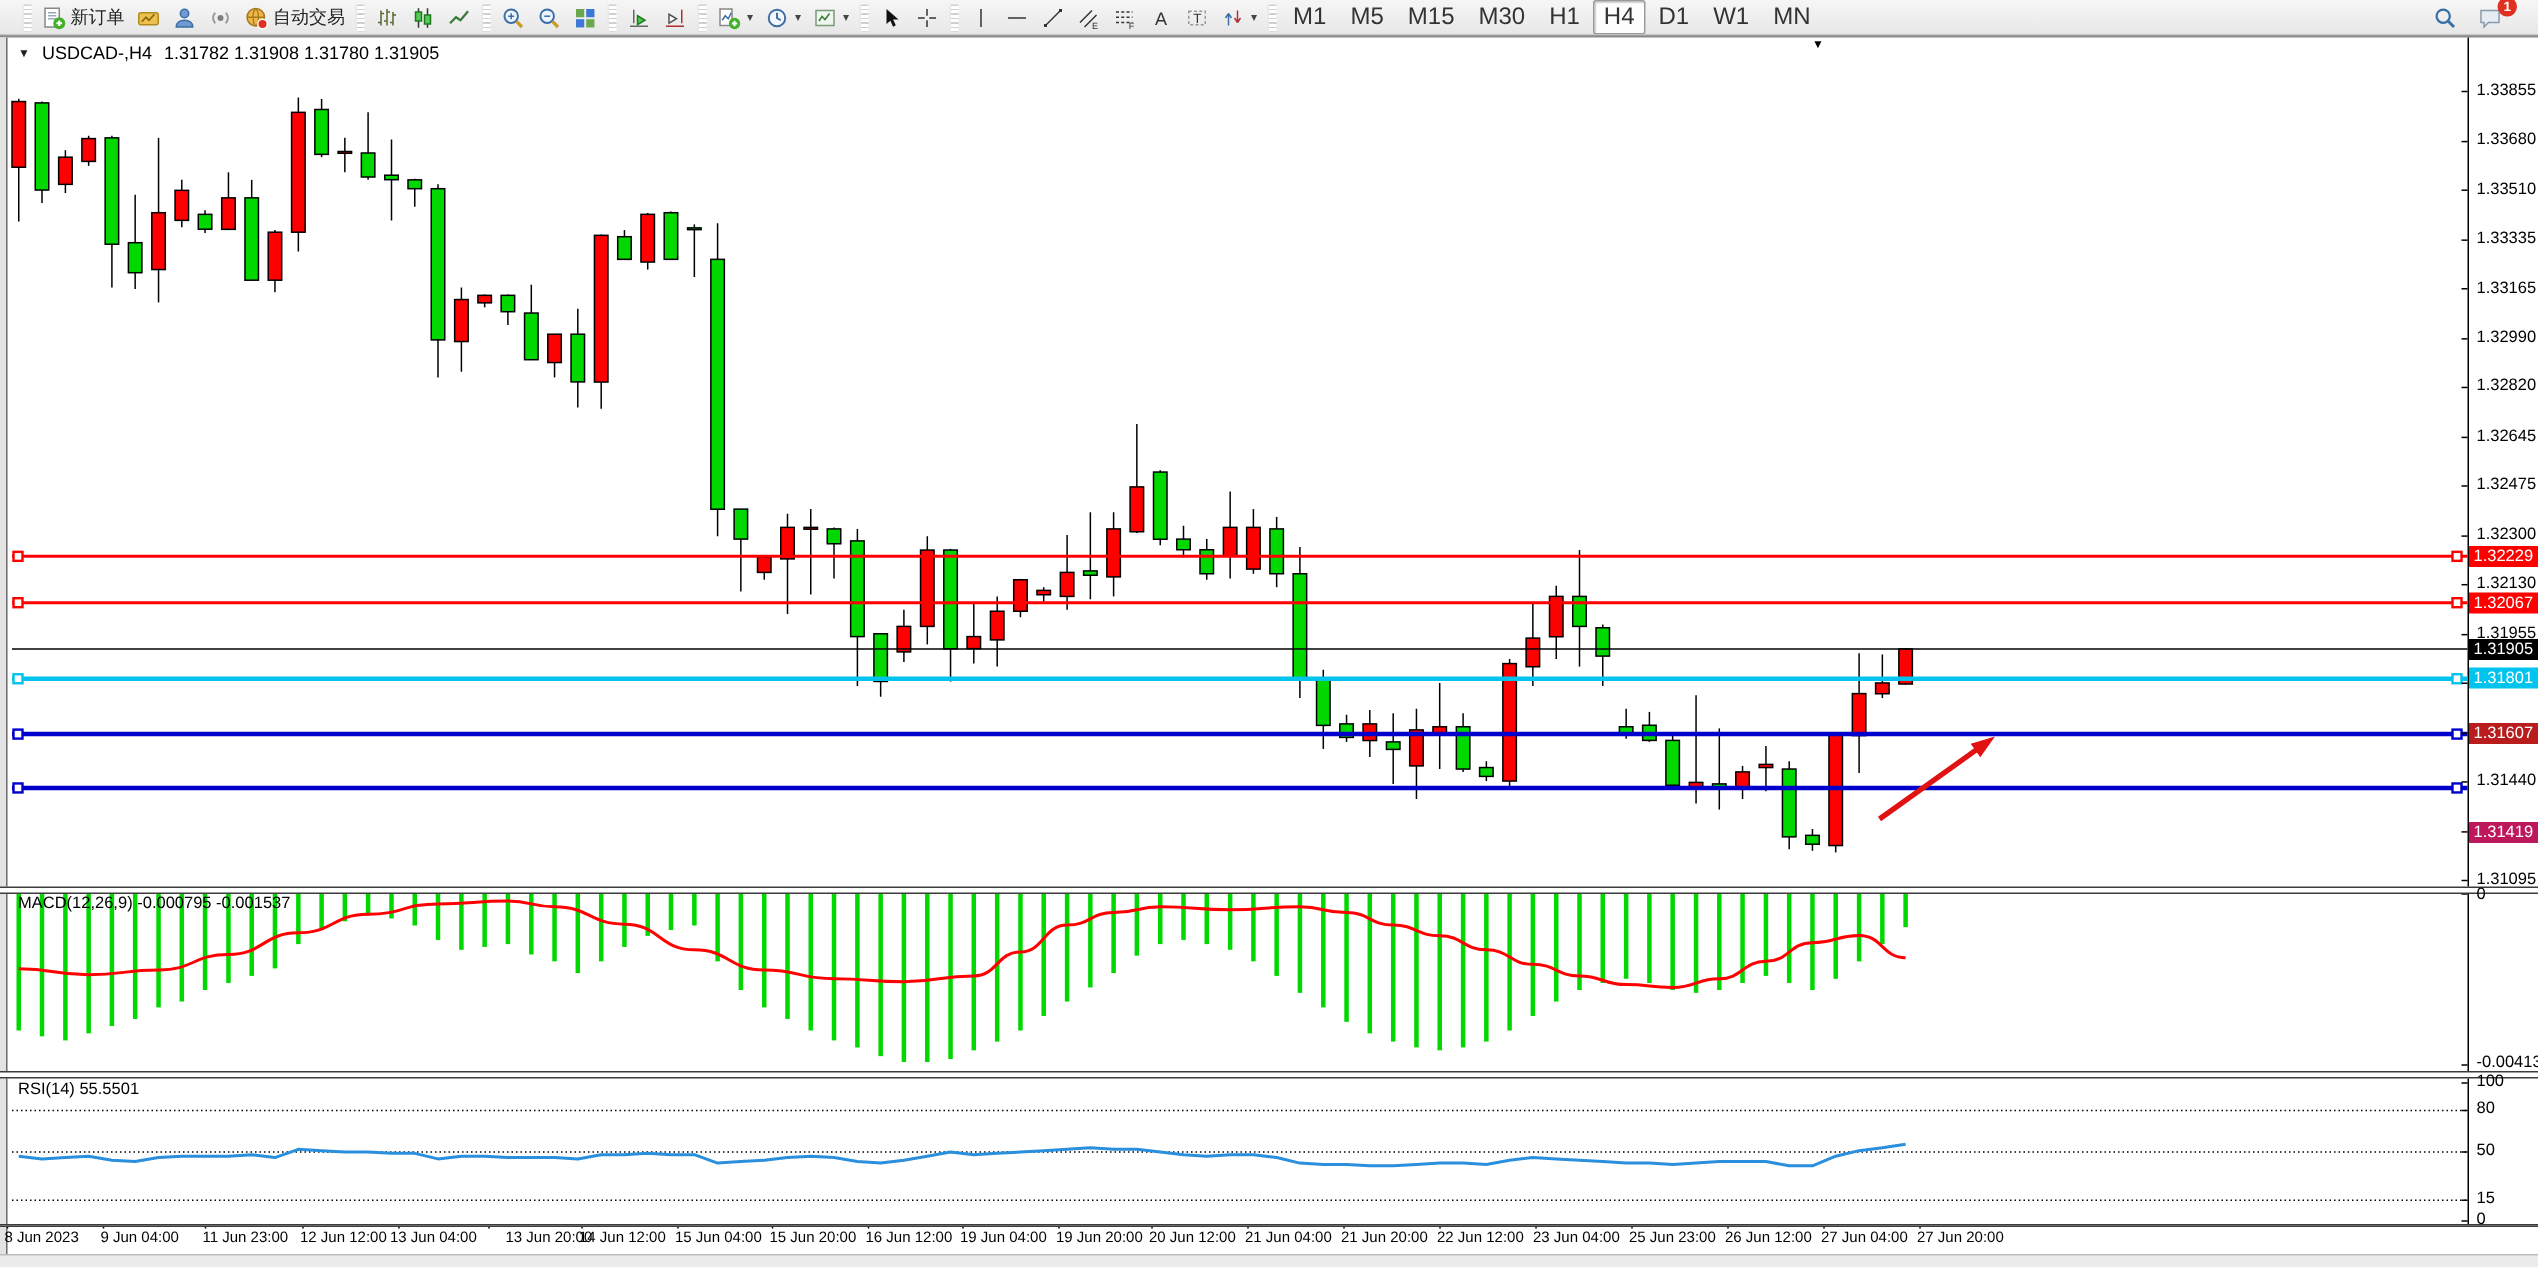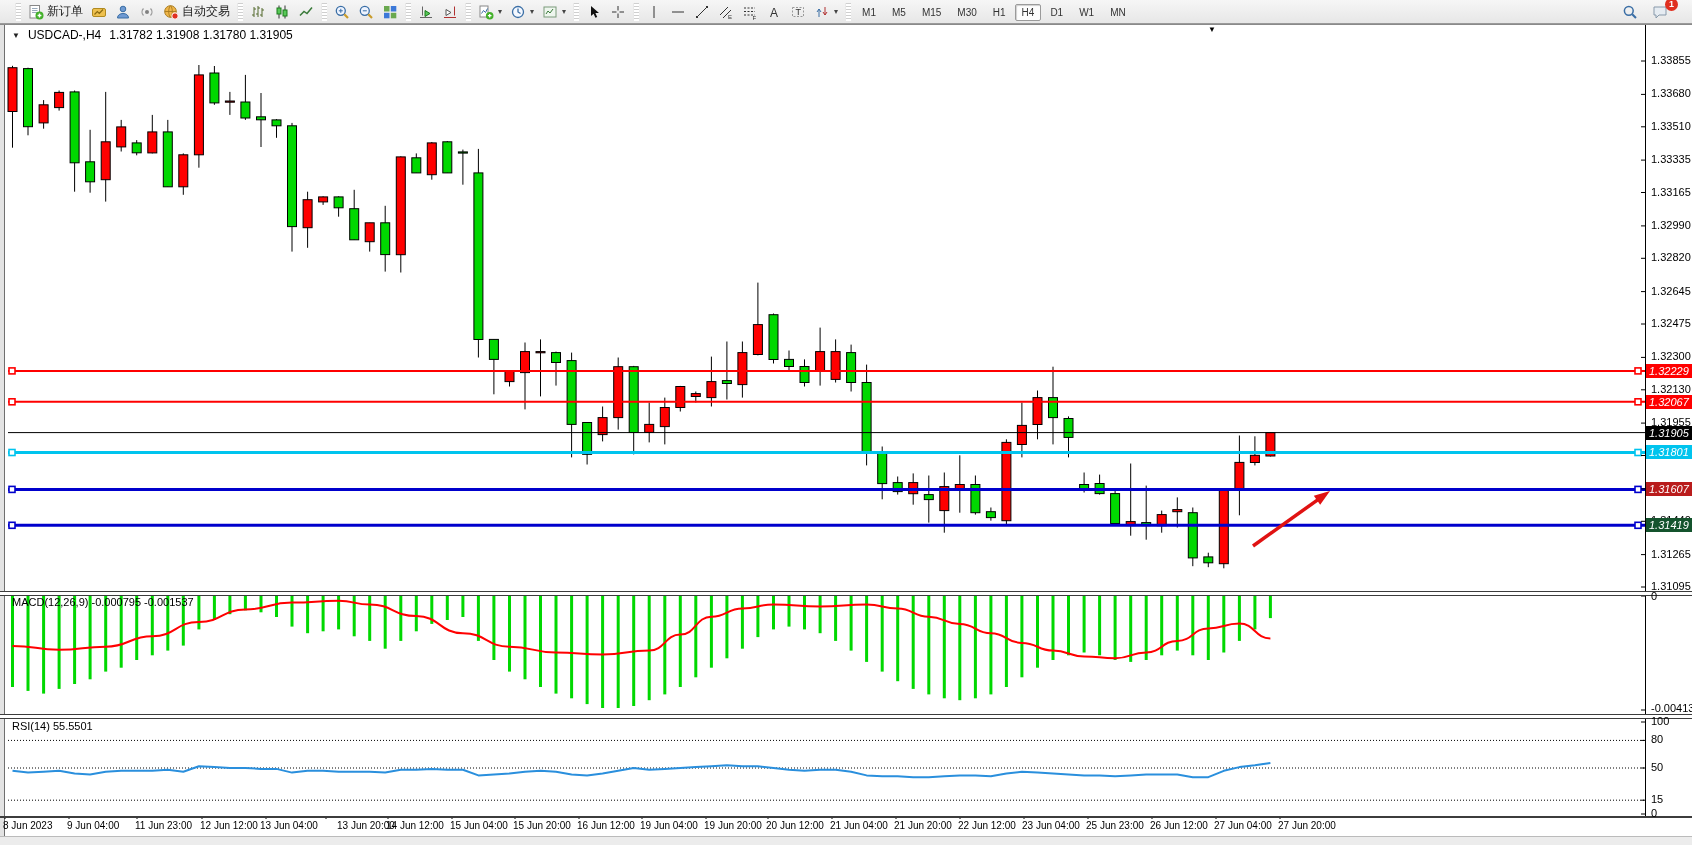--- a/index.html
+++ b/index.html
@@ -5,38 +5,38 @@
   html,body{margin:0;padding:0;background:#fff;font-family:"Liberation Sans",sans-serif;}
   #root{position:relative;width:1692px;height:845px;overflow:hidden;background:#fff;}
   
   #toolbar{position:absolute;left:0;top:0;width:1692px;height:24px;background:linear-gradient(#f6f6f6,#e7e7e7);
     border-bottom:1px solid #9a9a9a;display:flex;align-items:center;padding:0 12px;box-sizing:border-box;z-index:30;}
   .tbtn{display:inline-flex;align-items:center;gap:3px;height:20px;padding:0 3px;border:1px solid transparent;border-radius:2px;cursor:default;}
   .tbtn svg{display:block;}
   .tlabel{font-size:12px;color:#222;white-space:nowrap;}
   .grip{width:5px;height:18px;margin:0 3px;background:repeating-linear-gradient(to bottom,#cfcfcf 0 1px,#fff 1px 3px);border-left:1px solid #e8e8e8;}
   .caret{font-size:8px;color:#444;margin-left:1px;}
-  .tfbtn{font-size:10px;color:#333;padding:2px 6px;height:16px;line-height:16px;border:1px solid transparent;margin:0 1px;}
+  .tfbtn{font-size:16px;color:#333;padding:2px 6px;height:16px;line-height:16px;border:1px solid transparent;margin:0 1px;}
   .tfbtn.active{background:#fdfdfd;border:1px solid #9a9a9a;border-radius:2px;box-shadow:inset 1px 1px 1px #cfcfcf;}
   #tb-right{margin-left:auto;display:flex;align-items:center;gap:6px;padding-right:8px;}
   #noti{position:relative;}
   #noti-badge{position:absolute;top:-4px;right:-7px;width:13px;height:13px;border-radius:50%;background:#e03020;color:#fff;
     font-size:9px;line-height:13px;text-align:center;font-weight:bold;}
   
   #winborder-top{position:absolute;left:0;top:24px;width:1692px;height:1px;background:#8a8a8a;}
   #leftstrip{position:absolute;left:0;top:25px;width:5px;height:811px;background:#e3e3e3;border-right:1px solid #6f6f6f;box-sizing:border-box;}
   #bottomstrip{position:absolute;left:0;top:836px;width:1692px;height:9px;background:#ececec;border-top:1px solid #bbb;box-sizing:border-box;}
   #gfx{position:absolute;left:0;top:0;width:1692px;height:845px;z-index:5;}
   .pane-sep{position:absolute;left:0;width:1692px;height:3px;background:#fff;border-top:1px solid #3c3c3c;border-bottom:1px solid #3c3c3c;box-sizing:content-box;z-index:8;}
   #chart-title{position:absolute;left:12px;top:28px;font-size:12px;color:#000;z-index:10;display:flex;gap:8px;align-items:center;}
   #chart-title .tri{font-size:8px;color:#222;}
   .pane-label{position:absolute;left:12px;font-size:11px;color:#000;z-index:10;}
   .axis-tick{position:absolute;left:1651px;width:44px;font-size:11px;color:#000;z-index:9;}
   .badge{position:absolute;left:1646px;width:46px;height:14px;font-size:11px;line-height:14px;color:#fff;text-align:left;
-    padding-left:3px;box-sizing:border-box;z-index:11;font-style:italic;}
+    padding-left:3px;box-sizing:border-box;z-index:11;}
   .time-label{position:absolute;top:820px;font-size:10px;color:#000;white-space:nowrap;z-index:9;}
   #last-bar-marker{position:absolute;left:1208px;top:25px;font-size:8px;color:#000;z-index:10;}
 </style>
 </head>
 <body>
 
 <div id="root">
 
   <div id="toolbar">
     <span class="grip"></span>
@@ -609,21 +609,21 @@
       <div class="axis-tick" style="top:715px">100</div>
       <div class="axis-tick" style="top:733px">80</div>
       <div class="axis-tick" style="top:761px">50</div>
       <div class="axis-tick" style="top:793px">15</div>
       <div class="axis-tick" style="top:807px">0</div>
       <div class="badge" style="top:364px;background:#ff0000">1.32229</div>
       <div class="badge" style="top:395px;background:#ff0000">1.32067</div>
       <div class="badge" style="top:426px;background:#000000">1.31905</div>
       <div class="badge" style="top:445px;background:#00c4ee">1.31801</div>
       <div class="badge" style="top:482px;background:#b91c1c">1.31607</div>
-      <div class="badge" style="top:518px;background:#14532d">1.31419</div>
+      <div class="badge" style="top:548px;background:#be185d">1.31419</div>
       <div class="time-label" style="left:3px">8 Jun 2023</div>
       <div class="time-label" style="left:67px">9 Jun 04:00</div>
       <div class="time-label" style="left:135px">11 Jun 23:00</div>
       <div class="time-label" style="left:200px">12 Jun 12:00</div>
       <div class="time-label" style="left:260px">13 Jun 04:00</div>
       <div class="time-label" style="left:337px">13 Jun 20:00</div>
       <div class="time-label" style="left:386px">14 Jun 12:00</div>
       <div class="time-label" style="left:450px">15 Jun 04:00</div>
       <div class="time-label" style="left:513px">15 Jun 20:00</div>
       <div class="time-label" style="left:577px">16 Jun 12:00</div>

